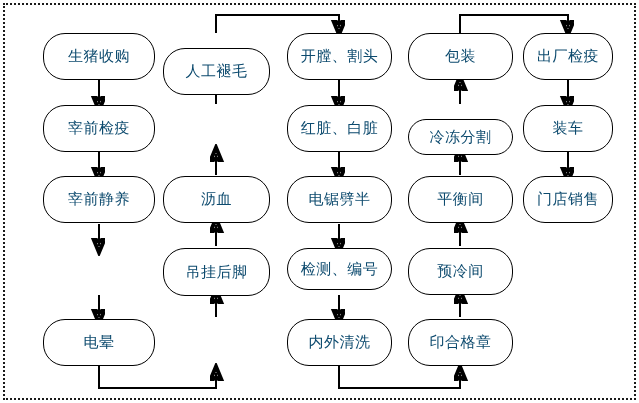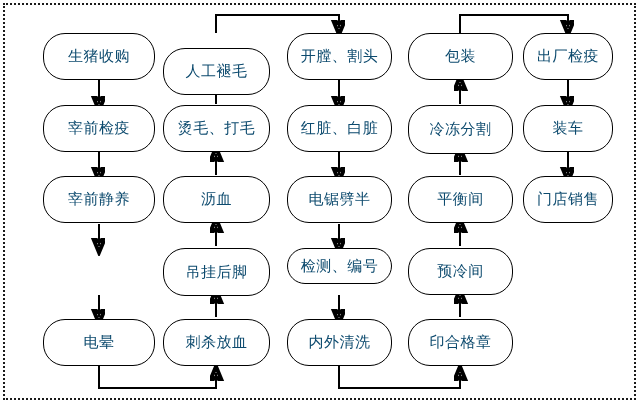--- a/index.html
+++ b/index.html
@@ -104,33 +104,31 @@
       <line x1="568" y1="80" x2="568" y2="104" marker-end="url(#ah)"></line>
       <line x1="568" y1="152" x2="568" y2="175" marker-end="url(#ah)"></line>
     </svg>
 
     <div class="node" style="left:43px;top:33px;width:112px;height:47px;">生猪收购</div>
     <div class="node" style="left:43px;top:105px;width:112px;height:47px;">宰前检疫</div>
     <div class="node" style="left:43px;top:176px;width:112px;height:47px;">宰前静养</div>
     <div class="node" style="left:43px;top:319px;width:112px;height:47px;">电晕</div>
 
     <div class="node" style="left:163px;top:48px;width:107px;height:47px;">人工褪毛</div>
-    <div class="node" style="left:163px;top:105px;width:107px;height:47px;">烫毛、打毛</div>
     <div class="node" style="left:163px;top:176px;width:107px;height:47px;">沥血</div>
     <div class="node" style="left:163px;top:248px;width:107px;height:48px;">吊挂后脚</div>
-    <div class="node" style="left:163px;top:319px;width:107px;height:47px;">刺杀放血</div>
 
     <div class="node" style="left:287px;top:33px;width:105px;height:47px;">开膛、割头</div>
     <div class="node" style="left:287px;top:105px;width:105px;height:47px;">红脏、白脏</div>
     <div class="node" style="left:287px;top:176px;width:105px;height:47px;">电锯劈半</div>
-    <div class="node" style="left:287px;top:248px;width:105px;height:36px;font-family:Liberation Serif, serif;">检测、编号</div>
+    <div class="node" style="left:287px;top:248px;width:105px;height:42px;font-family:Liberation Serif, serif;">检测、编号</div>
     <div class="node" style="left:287px;top:319px;width:105px;height:47px;">内外清洗</div>
 
     <div class="node" style="left:408px;top:33px;width:105px;height:47px;">包装</div>
-    <div class="node" style="left:408px;top:105px;width:105px;height:49px;">冷冻分割</div>
+    <div class="node" style="left:408px;top:119px;width:105px;height:36px;">冷冻分割</div>
     <div class="node" style="left:408px;top:176px;width:105px;height:47px;">平衡间</div>
     <div class="node" style="left:408px;top:248px;width:105px;height:47px;">预冷间</div>
     <div class="node" style="left:408px;top:319px;width:105px;height:47px;font-family:Liberation Serif, serif;">印合格章</div>
 
     <div class="node" style="left:523px;top:33px;width:90px;height:47px;">出厂检疫</div>
     <div class="node" style="left:523px;top:105px;width:90px;height:47px;">装车</div>
     <div class="node" style="left:523px;top:176px;width:90px;height:47px;">门店销售</div>
 
   </div>
 </div>

